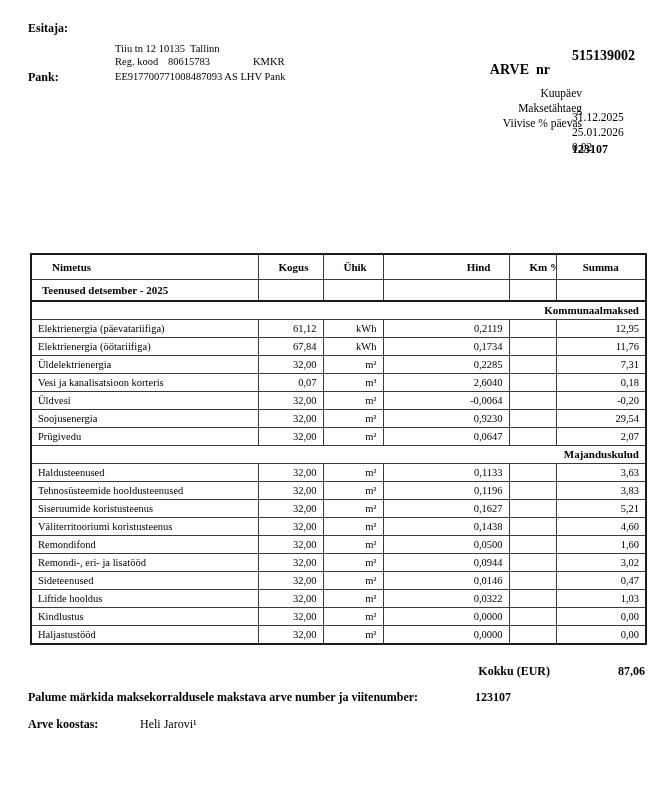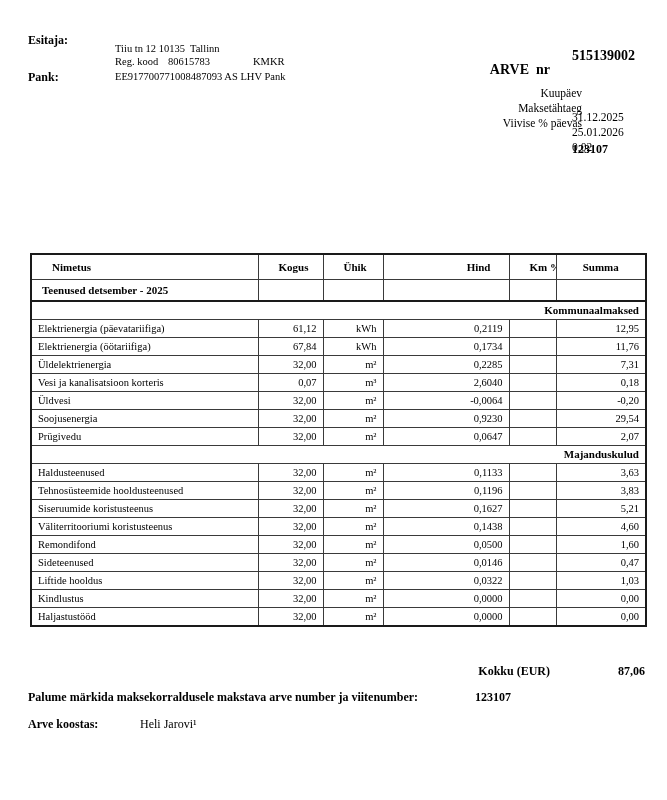--- a/index.html
+++ b/index.html
@@ -9,21 +9,21 @@
     height: 800px;
     background: #ffffff;
     font-family: "Liberation Serif", "DejaVu Serif", serif;
     color: #000;
     overflow: hidden;
   }
   .abs { position: absolute; white-space: pre; }
   .b { font-weight: bold; }
 
   
-  .esitaja-label   { left: 28px;  top: 21px;  font-size: 12px; margin-top: 12px; }
+  .esitaja-label   { left: 28px;  top: 21px;  font-size: 12px; }
   .company-name    { left: 115px; top: 18px;  font-size: 13.5px; }
   .address-line    { left: 115px; top: 43px;  font-size: 10.5px; }
   .reg-label       { left: 115px; top: 56px;  font-size: 10.5px; }
   .reg-number      { left: 168px; top: 56px;  font-size: 10.5px; }
   .kmkr-label      { left: 253px; top: 56px;  font-size: 10.5px; }
   .pank-label      { left: 28px;  top: 70px;  font-size: 12px; }
   .bank-line       { left: 115px; top: 71px;  font-size: 10.5px; }
 
   
   .arve-label  { left: 330px; top: 62px;  width: 220px; text-align: right; font-size: 14px; }
@@ -230,20 +230,28 @@
         </tr>
         <tr>
           <td class="c-name">Remondifond</td>
           <td class="c-kogus">32,00</td>
           <td class="c-yhik">m²</td>
           <td class="c-hind">0,0500</td>
           <td class="c-km"></td>
           <td class="c-summa">1,60</td>
         </tr>
         <tr>
+          <td class="c-name">Remondi-, eri- ja lisatööd</td>
+          <td class="c-kogus">32,00</td>
+          <td class="c-yhik">m²</td>
+          <td class="c-hind">0,0944</td>
+          <td class="c-km"></td>
+          <td class="c-summa">3,02</td>
+        </tr>
+        <tr>
           <td class="c-name">Sideteenused</td>
           <td class="c-kogus">32,00</td>
           <td class="c-yhik">m²</td>
           <td class="c-hind">0,0146</td>
           <td class="c-km"></td>
           <td class="c-summa">0,47</td>
         </tr>
         <tr>
           <td class="c-name">Liftide hooldus</td>
           <td class="c-kogus">32,00</td>

